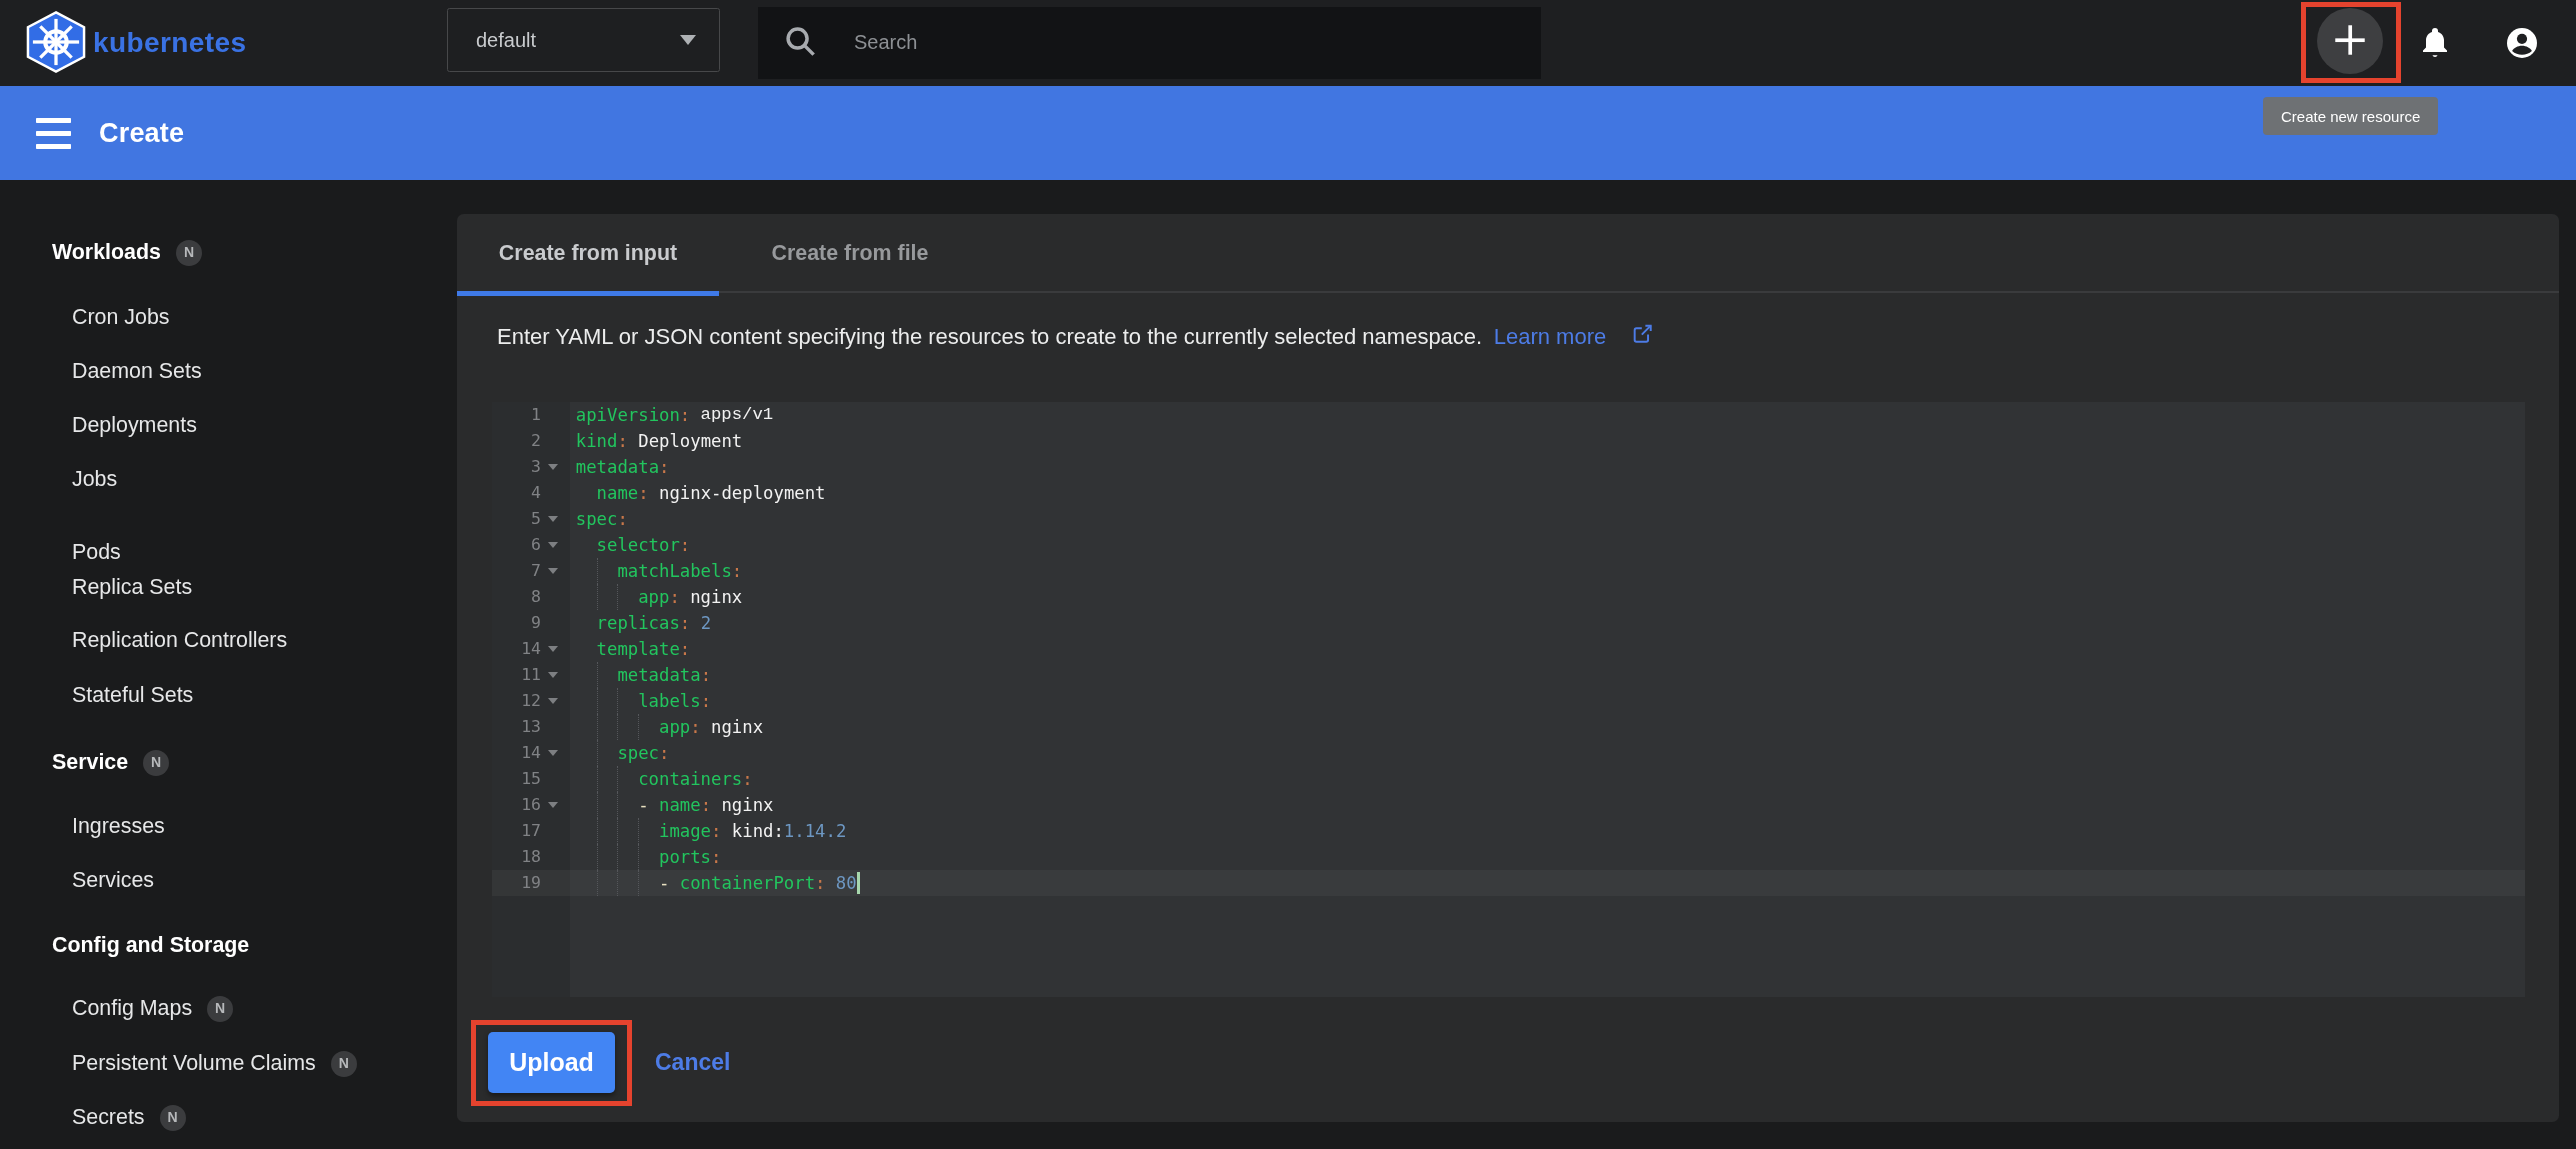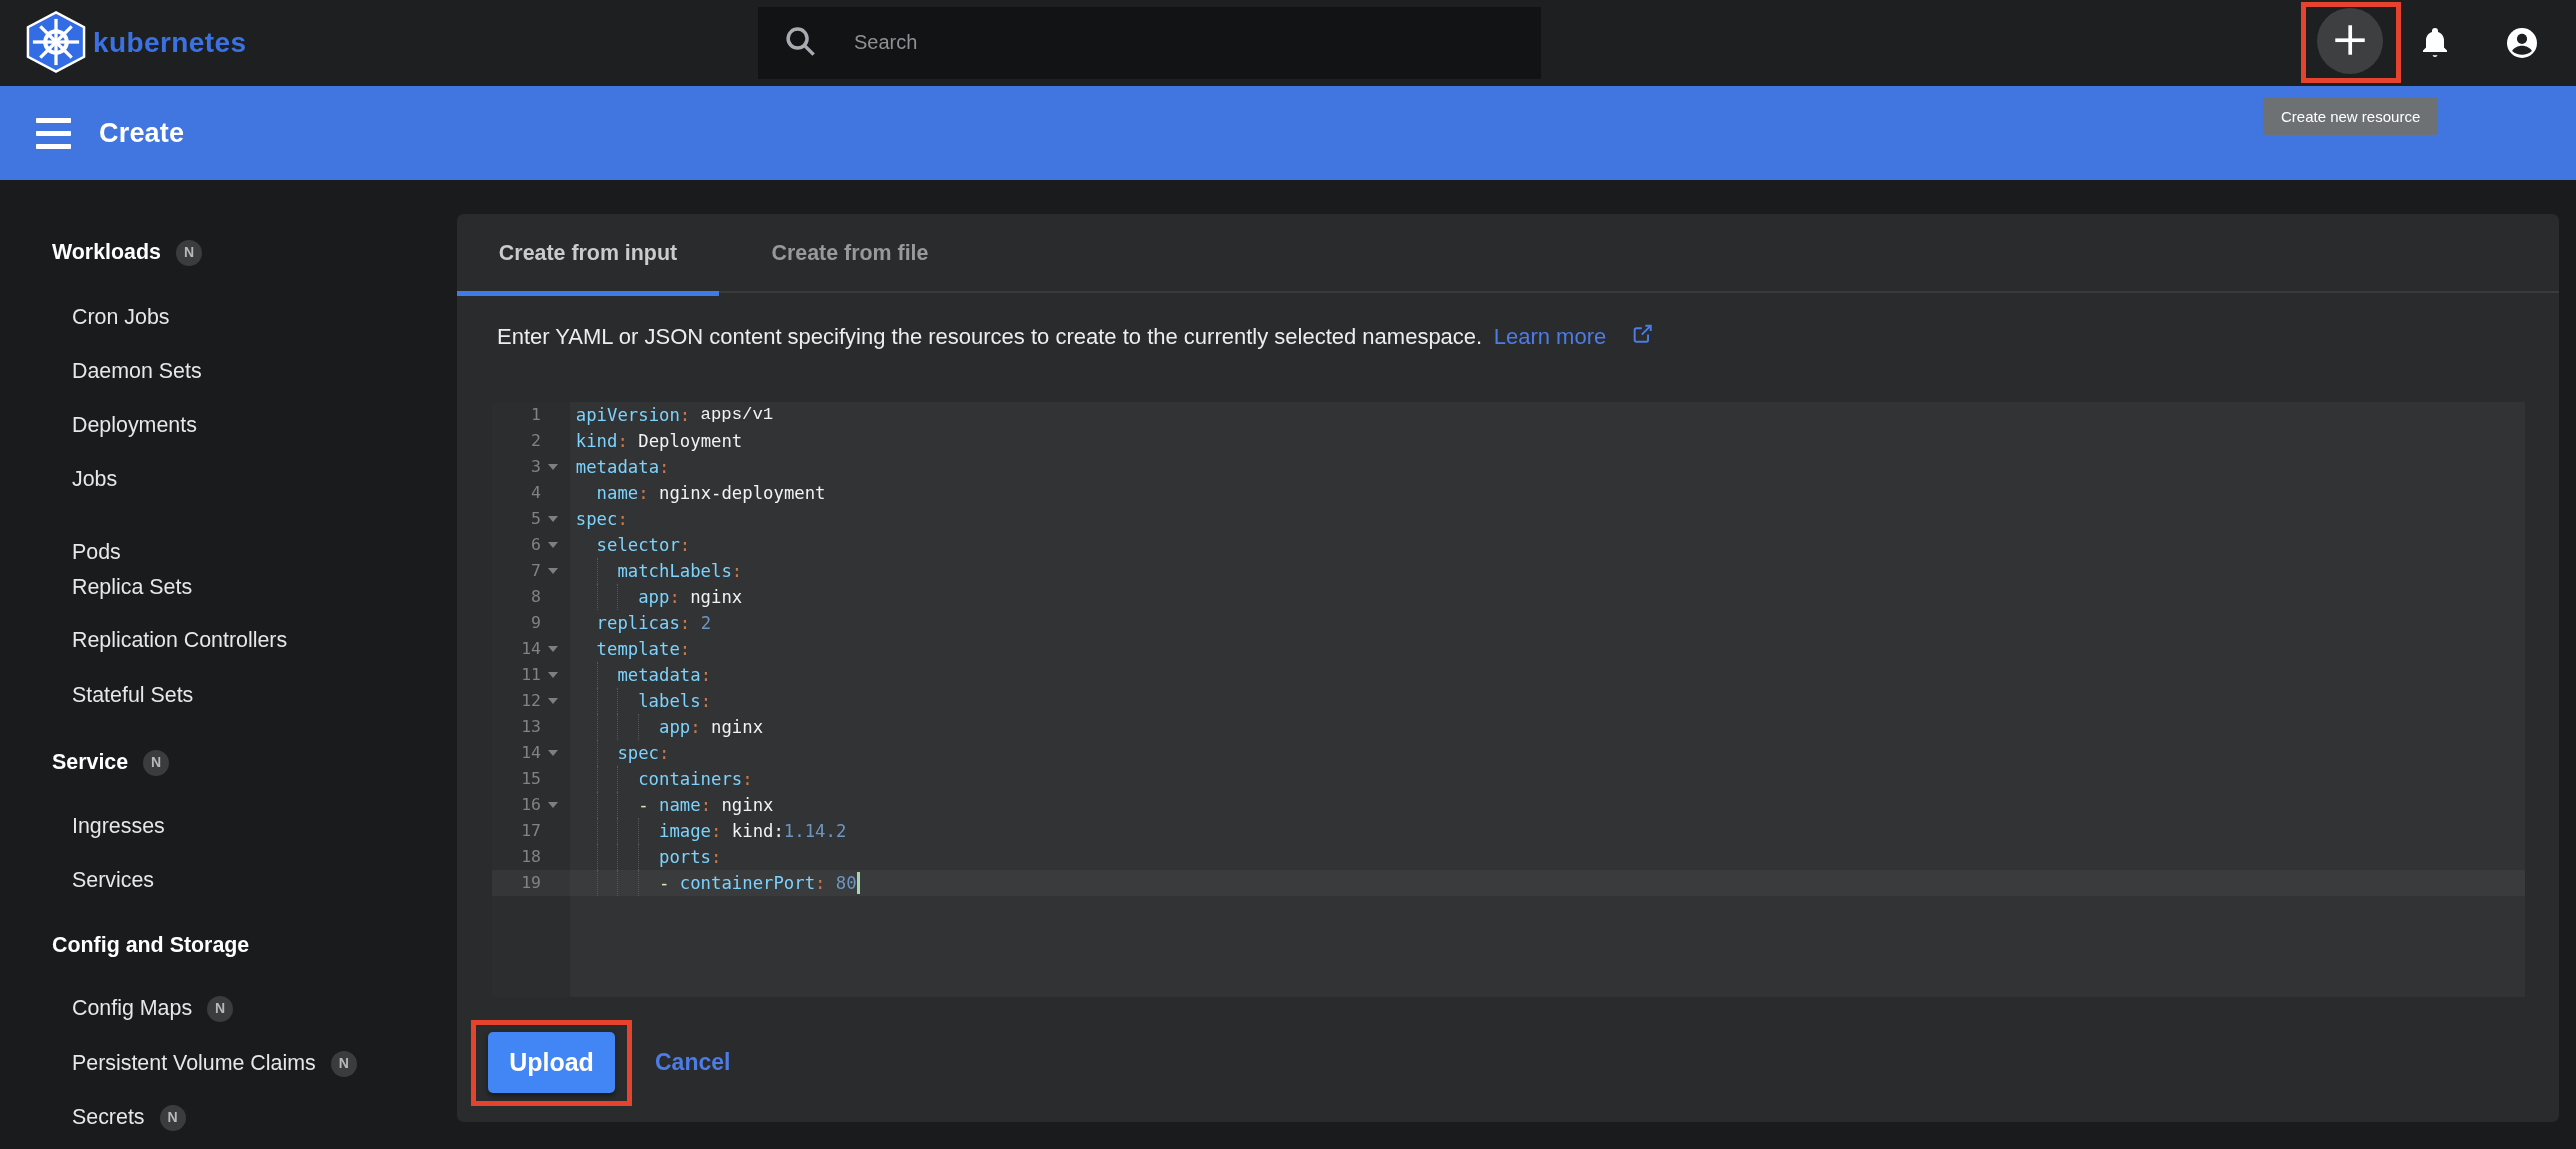--- a/index.html
+++ b/index.html
@@ -59,21 +59,21 @@
   #gutter-strip { position:absolute; left:0; top:0; width:78px; height:100%; background:#2b2d2f; }
   .code-line { position:relative; display:flex; height:26px; line-height:26px; font-size:17.3px; }
   .code-line.active { background:rgba(255,255,255,0.045); }
   .gut { width:78px; flex:none; display:flex; align-items:center; }
   .lnum { width:49px; text-align:right; color:#808285; font-size:16.5px; }
   .fold { width:0; height:0; margin-left:6.6px; border-left:5.8px solid transparent; border-right:5.8px solid transparent;
           border-top:6.6px solid #7d7f82; }
   .codetxt { white-space:pre; padding-left:5.8px; display:flex; align-items:stretch; }
   .ind { display:inline-block; width:2ch; }
   .ind.g { border-left:0.8px dotted #55575b; }
-  .tk-k { color:#7dd3fc; } .tk-p { color:#c8784a; } .tk-v { color:#f2f2f2; }
+  .tk-k { color:#22c55e; } .tk-p { color:#c8784a; } .tk-v { color:#f2f2f2; }
   .tk-n { color:#6d97c2; } .tk-d { color:#e8e0c0; }
   .tok { display:flex; align-items:center; }
   #caret { width:2.5px; height:21.4px; background:#a7d7ad; align-self:center; margin-left:0.8px; }
 
   
   #upload-btn { position:absolute; left:31px; top:818px; width:127px; height:61px; background:#4285f4;
                 border:none; border-radius:5px; color:#ffffff; font-size:25px; font-weight:bold;
                 font-family:"Liberation Sans", sans-serif; cursor:pointer; box-shadow:0 2.5px 5px rgba(0,0,0,0.4); }
   #cancel-btn { position:absolute; left:198px; top:818px; height:61px; display:flex; align-items:center;
                 color:#4d7ce6; font-size:23px; font-weight:bold; cursor:pointer; }
@@ -100,20 +100,24 @@
           <line x1="40" y1="40" x2="21" y2="21"></line>
             <line x1="40" y1="40" x2="59" y2="21"></line>
           <line x1="40" y1="40" x2="21" y2="59"></line>
             <line x1="40" y1="40" x2="59" y2="59"></line>
         </g>
       </svg>
     </span>
     <span id="brand">kubernetes</span>
   </div>
 
+  <div id="ns-select" class="abs">
+    <span id="ns-value">default</span>
+    <span class="caret-down"></span>
+  </div>
 
   <div id="searchbox" class="abs">
     <span>
       <svg width="35" height="35" viewBox="0 0 24 24" fill="none" stroke="#a8abaf" stroke-width="2.4">
         <circle cx="10" cy="10" r="6.5"></circle>
           <line x1="15" y1="15" x2="21" y2="21"></line>
       </svg>
     </span>
     <input id="search-input" type="text" placeholder="Search" style="">
   </div>

